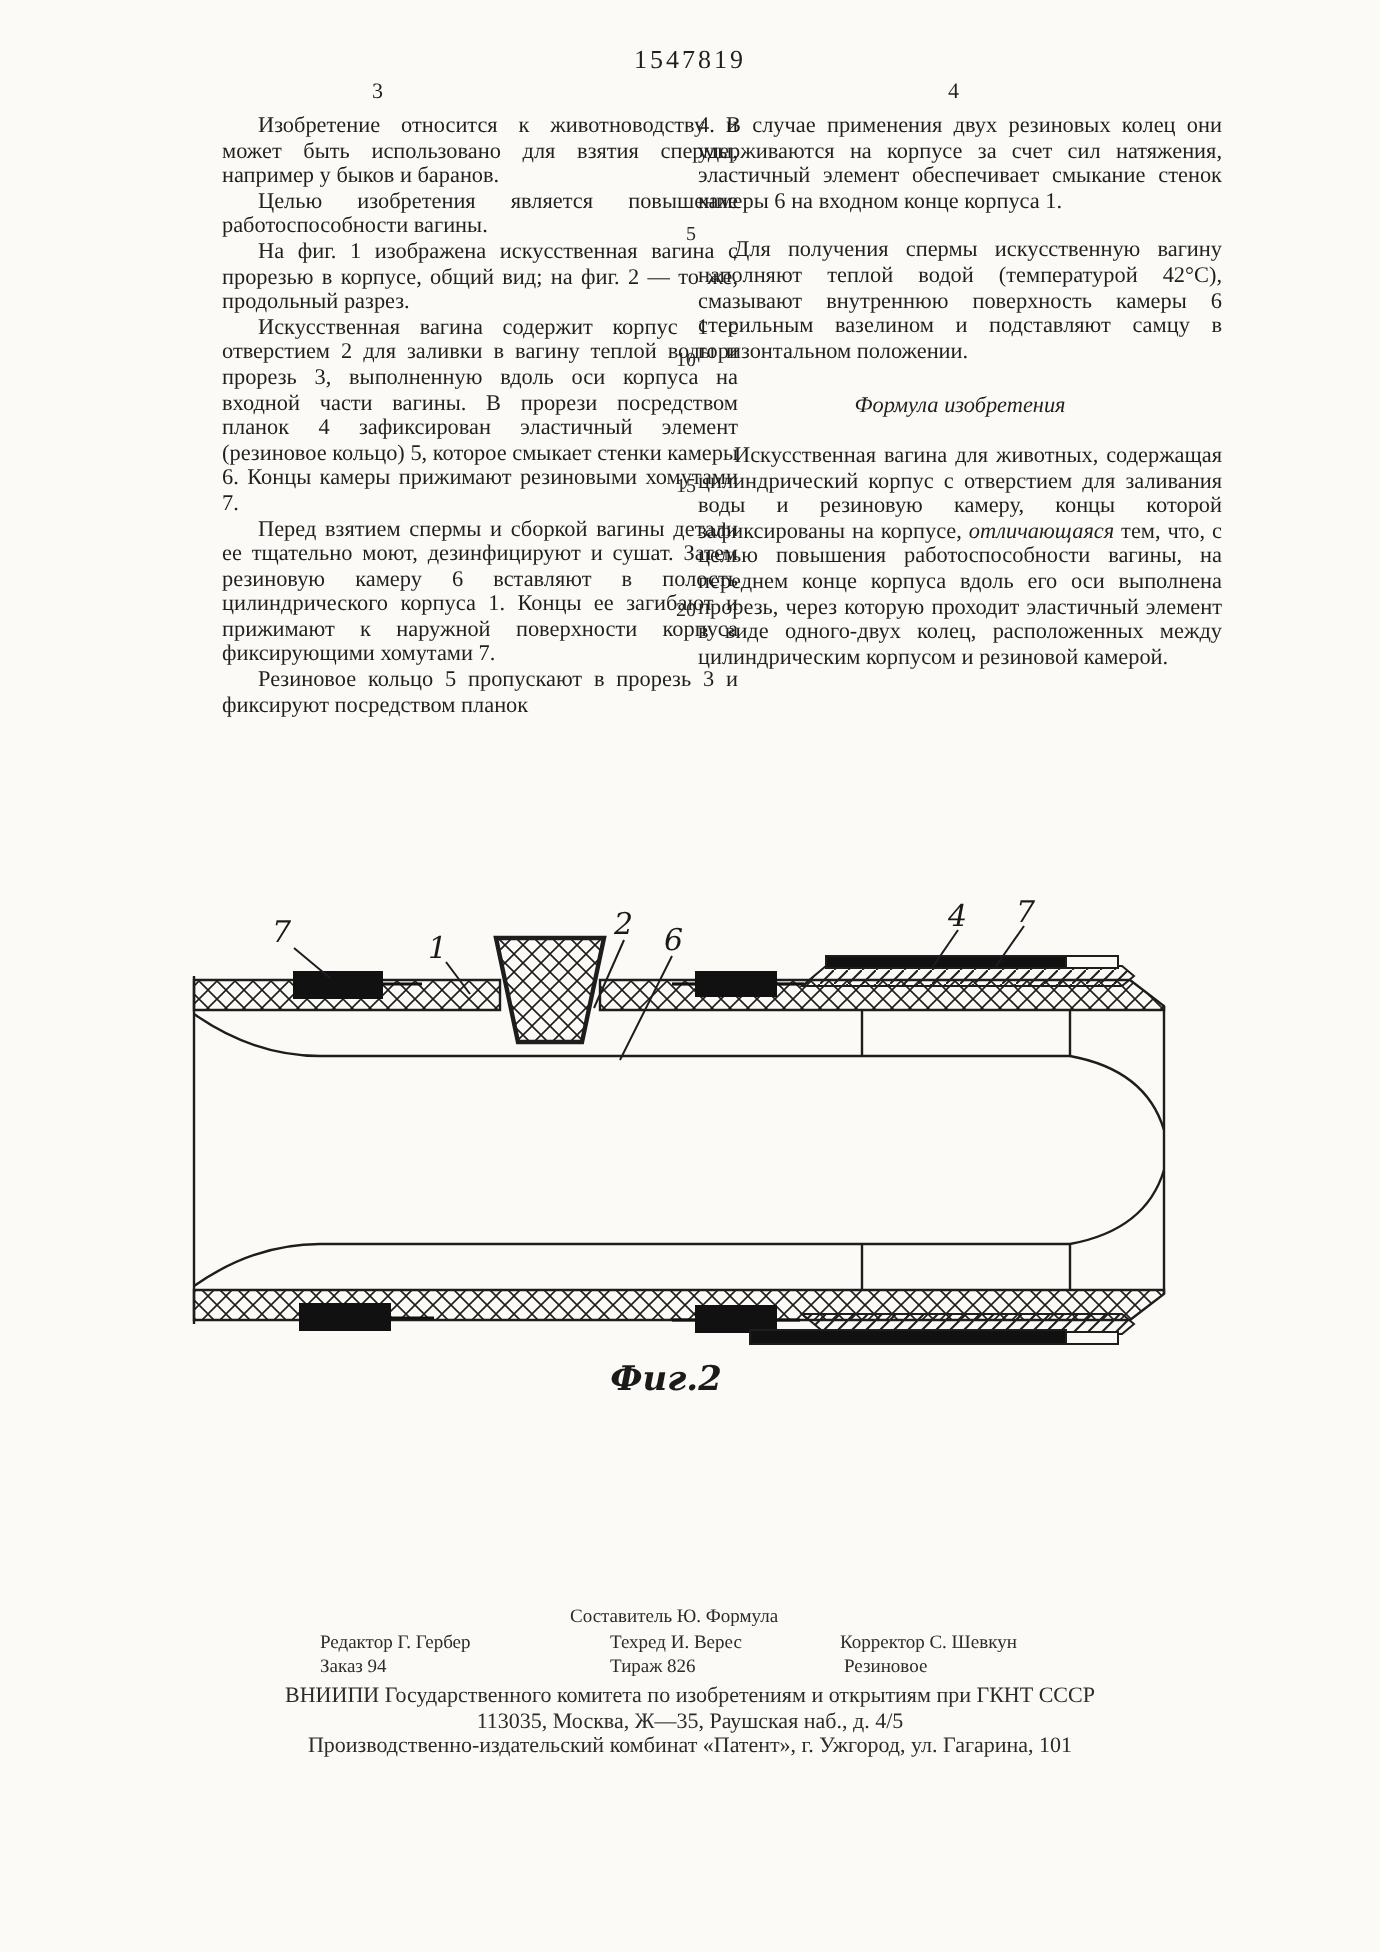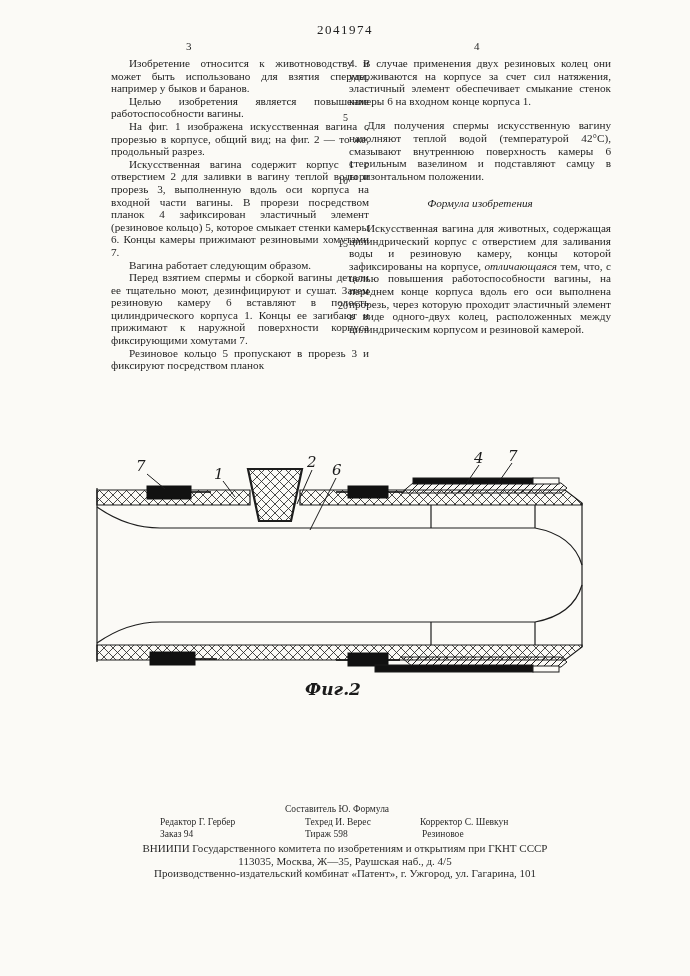--- a/index.html
+++ b/index.html
@@ -55,30 +55,29 @@
   .footer-center {
     position:absolute; left:0; width:100%;
     text-align:center; font-size:11px; color:#2b2b2b;
   }
 </style>
 </head>
 <body>
 
 <div class="page">
 
-  <div class="pat-num">2041974</div>
+  <div class="pat-num">1547819</div>
   <div class="colnum colnum-left">3</div>
   <div class="colnum colnum-right">4</div>
 
   <div class="col col-left">
     <p>Изобретение относится к животноводству и может быть использовано для взятия спермы, например у быков и баранов.</p>
     <p>Целью изобретения является повышение работоспособности вагины.</p>
     <p>На фиг. 1 изображена искусственная вагина с прорезью в корпусе, общий вид; на фиг. 2 — то же, продольный разрез.</p>
     <p>Искусственная вагина содержит корпус 1 с отверстием 2 для заливки в вагину теплой воды и прорезь 3, выполненную вдоль оси корпуса на входной части вагины. В прорези посредством планок 4 зафиксирован эластичный элемент (резиновое кольцо) 5, которое смыкает стенки камеры 6. Концы камеры прижимают резиновыми хомутами 7.</p>
-    <p>Вагина работает следующим образом.</p>
     <p>Перед взятием спермы и сборкой вагины детали ее тщательно моют, дезинфицируют и сушат. Затем резиновую камеру 6 вставляют в полость цилиндрического корпуса 1. Концы ее загибают и прижимают к наружной поверхности корпуса фиксирующими хомутами 7.</p>
     <p>Резиновое кольцо 5 пропускают в прорезь 3 и фиксируют посредством планок</p>
   </div>
 
   <span class="gutter-num" style="top:112px">5</span>
   <span class="gutter-num" style="top:175px">10</span>
   <span class="gutter-num" style="top:238px">15</span>
   <span class="gutter-num" style="top:300px">20</span>
 
   <div class="col col-right">
@@ -158,20 +157,20 @@
 
     <text class="fig-caption" x="238" y="245" text-anchor="middle">Фиг.2</text>
   </svg>
 
   <div>
     <div class="footer-item" style="left:285px; top:804px">Составитель Ю. Формула</div>
     <div class="footer-item" style="left:160px; top:817px">Редактор Г. Гербер</div>
     <div class="footer-item" style="left:305px; top:817px">Техред И. Верес</div>
     <div class="footer-item" style="left:420px; top:817px">Корректор С. Шевкун</div>
     <div class="footer-item" style="left:160px; top:829px">Заказ 94</div>
-    <div class="footer-item" style="left:305px; top:829px">Тираж 598</div>
+    <div class="footer-item" style="left:305px; top:829px">Тираж 826</div>
     <div class="footer-item" style="left:422px; top:829px">Резиновое</div>
     <div class="footer-center" style="top:842px">ВНИИПИ Государственного комитета по изобретениям и открытиям при ГКНТ СССР</div>
     <div class="footer-center" style="top:855px">113035, Москва, Ж—35, Раушская наб., д. 4/5</div>
     <div class="footer-center" style="top:867px">Производственно-издательский комбинат «Патент», г. Ужгород, ул. Гагарина, 101</div>
   </div>
 
 </div>
 
 </body></html>

